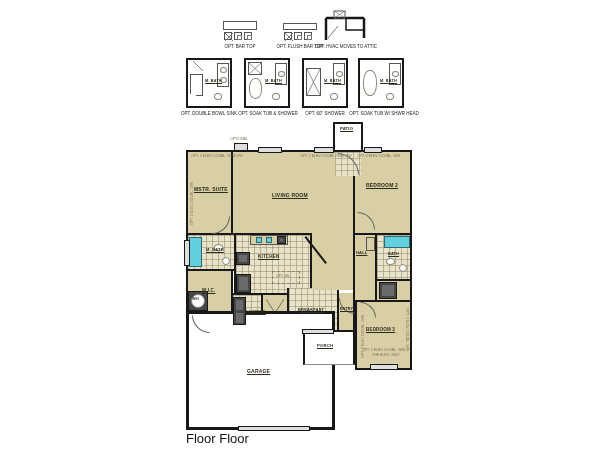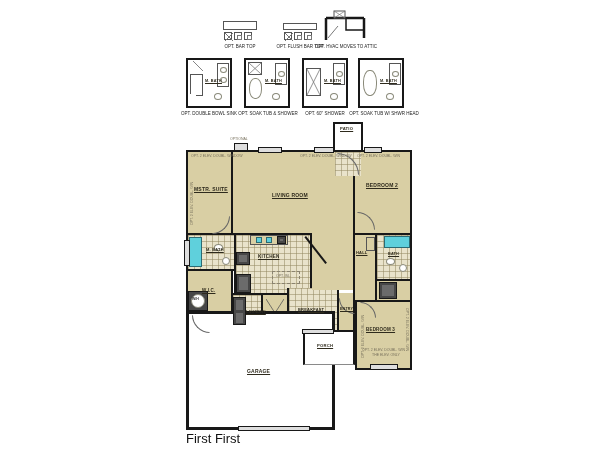--- a/index.html
+++ b/index.html
@@ -246,15 +246,15 @@
   <div class="ann" style="left:230px;top:137px;">OPTIONAL</div>
   <div class="ann" style="left:191px;top:154px;">OPT. 2 ELEV. DOUBL. WINDOW</div>
   <div class="ann" style="left:300px;top:154px;">OPT. 2 ELEV. DOUBL. WINDOW</div>
   <div class="ann" style="left:357px;top:154px;">OPT. 2 ELEV. DOUBL. WIN</div>
   <div class="ann vann" style="left:190px;top:225px;">OPT. 2 ELEV. DOUBL. WIN</div>
   <div class="ann vann" style="left:361px;top:358px;">OPT. 2 ELEV. DOUBL. WIN</div>
   <div class="ann vann2" style="left:409px;top:308px;">OPT. 2 ELEV. DOUBL. WIN</div>
   <div class="ann" style="left:362px;top:348px;">OPT. 2 ELEV. DOUBL. WIN</div>
   <div class="ann" style="left:372px;top:353px;">THE ELEV. ONLY</div>
 
-  <div class="title" style="left:186px;top:431px;">First First</div>
+  <div class="title" style="left:186px;top:431px;">Floor Floor</div>
 
 </div>
 
 </body></html>

